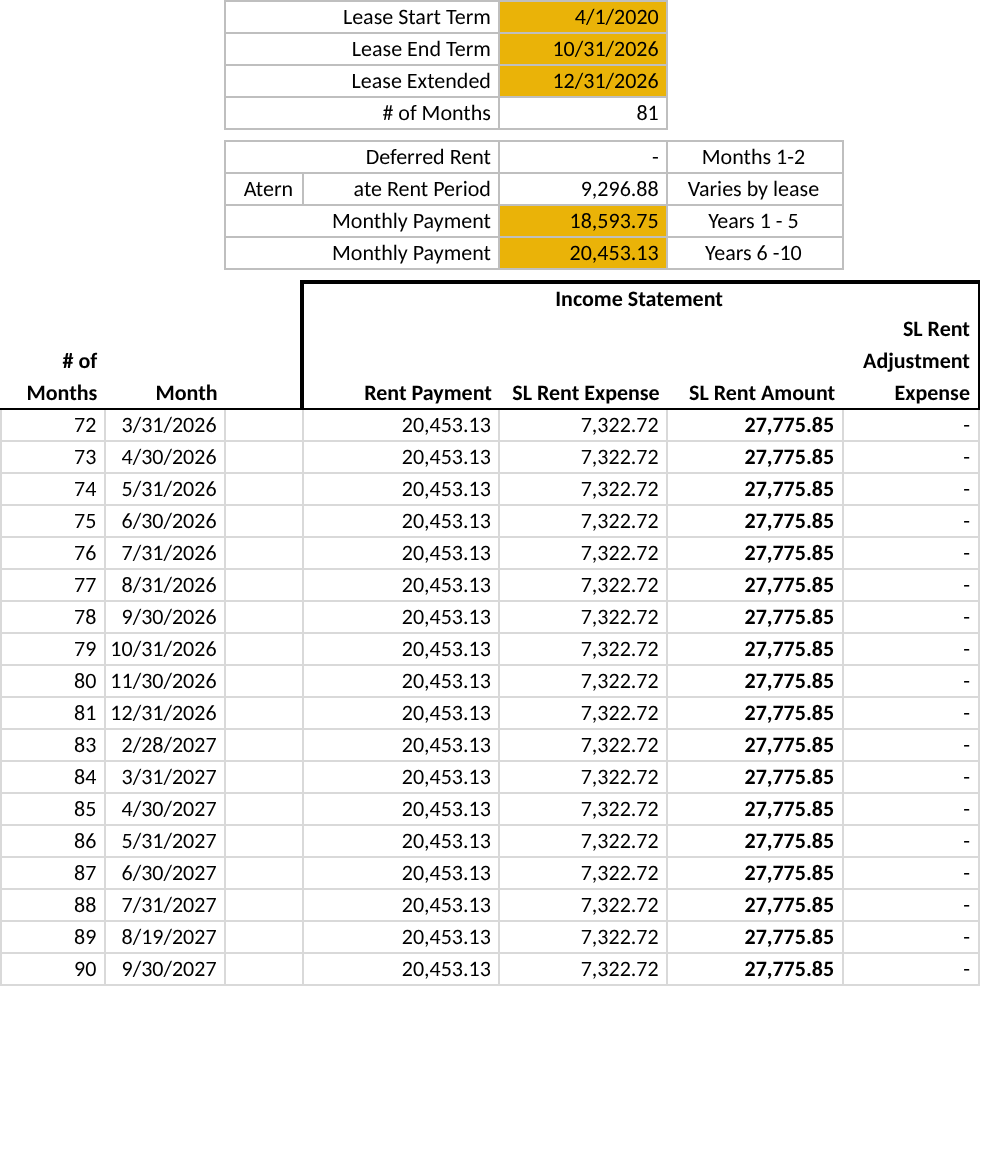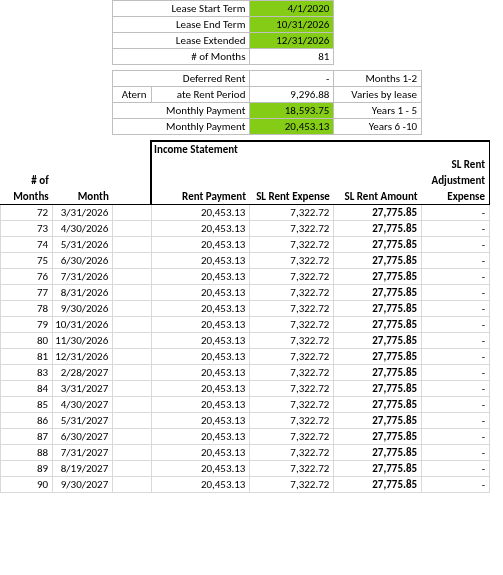--- a/index.html
+++ b/index.html
@@ -27,25 +27,25 @@
   }
   .col-a { width: 55px; }
   .col-b { width: 60px; }
   .col-c { width: 40px; }
   .col-d { width: 105px; }
   .col-e { width: 85px; }
   .col-f { width: 90px; }
   .col-g { width: 70px; }
 
   .r  { text-align: right; }
-  .l  { text-align: right; }
-  .c  { }
+  .l  { text-align: center; }
+  .c  { text-align: center; }
   .b  { font-weight: bold; }
 
-  .green { background: #84cc16; }
+  .green { background: #eab308; }
   .grid  { border: 1px solid #BFBFBF; }
 
   
   .is-top {
     border-top: 2px solid #000;
     border-left: 2px solid #000;
     border-right: 1px solid #000;
   }
   .is-left  { border-left: 2px solid #000; }
   .is-right { border-right: 1px solid #000; }

